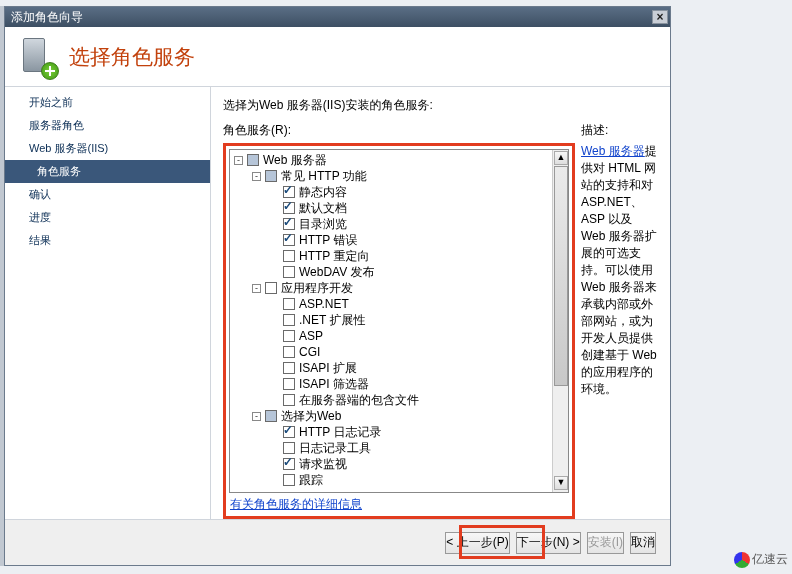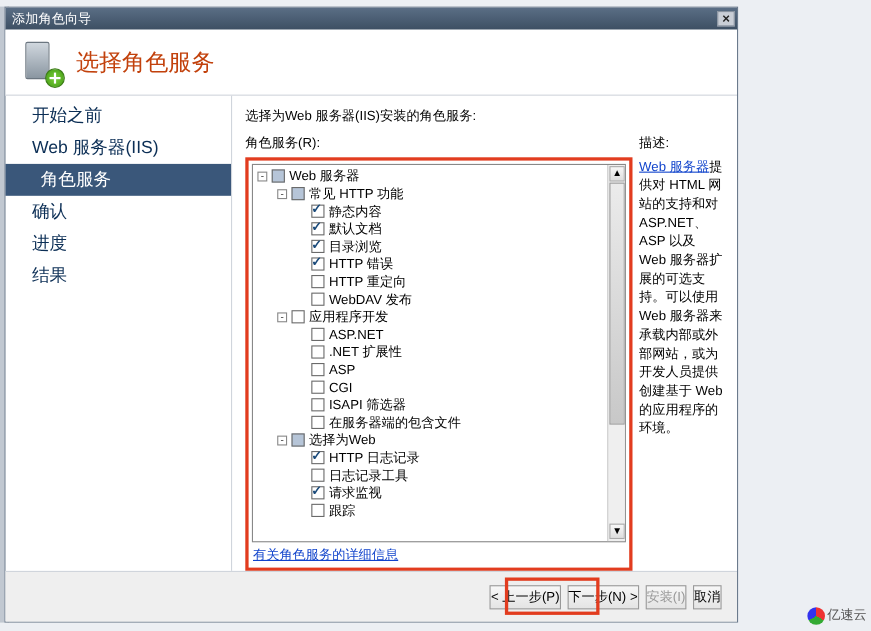--- a/index.html
+++ b/index.html
@@ -80,21 +80,21 @@
   }
   .sidebar {
     width: 206px;
     border-right: 1px solid #d0d5dc;
     padding-top: 4px;
   }
   .sidebar div {
     padding: 4px 0 4px 24px;
     color: #0b2e55;
     cursor: pointer;
-    font-size: 16px;
+    font-size: 11px;
   }
   .sidebar div.selected {
     background: #3a577a;
     color: #fff;
     padding-left: 32px;
   }
   .main {
     flex:1;
     padding: 10px 12px 0 12px;
     position: relative;
@@ -218,20 +218,21 @@
     <div class="icon">
       <div class="server"></div>
         <div class="plus"></div>
     </div>
     <h1>选择角色服务</h1>
   </div>
 
   <div class="body">
     <div class="sidebar" id="sidebar">
         <div>开始之前</div>
+        <div>服务器角色</div>
         <div>Web 服务器(IIS)</div>
         <div class="selected">角色服务</div>
         <div>确认</div>
         <div>进度</div>
         <div>结果</div>
       </div>
 
     <div class="main">
       <div class="prompt">选择为Web 服务器(IIS)安装的角色服务:</div>
       <div class="split">
@@ -297,20 +298,25 @@
                   </div>
                   <div class="node" style="padding-left: 36px;">
                     <span style="width: 13px; display: inline-block;"></span>
                     <span class="chk "></span>
                     <span class="lbl">ASP</span>
                   </div>
                   <div class="node" style="padding-left: 36px;">
                     <span style="width: 13px; display: inline-block;"></span>
                     <span class="chk "></span>
                     <span class="lbl">CGI</span>
+                  </div>
+                  <div class="node" style="padding-left: 36px;">
+                    <span style="width: 13px; display: inline-block;"></span>
+                    <span class="chk "></span>
+                    <span class="lbl">ISAPI 扩展</span>
                   </div>
                   <div class="node" style="padding-left: 36px;">
                     <span style="width: 13px; display: inline-block;"></span>
                     <span class="chk "></span>
                     <span class="lbl">ISAPI 筛选器</span>
                   </div>
                   <div class="node" style="padding-left: 36px;">
                     <span style="width: 13px; display: inline-block;"></span>
                     <span class="chk "></span>
                     <span class="lbl">在服务器端的包含文件</span>

